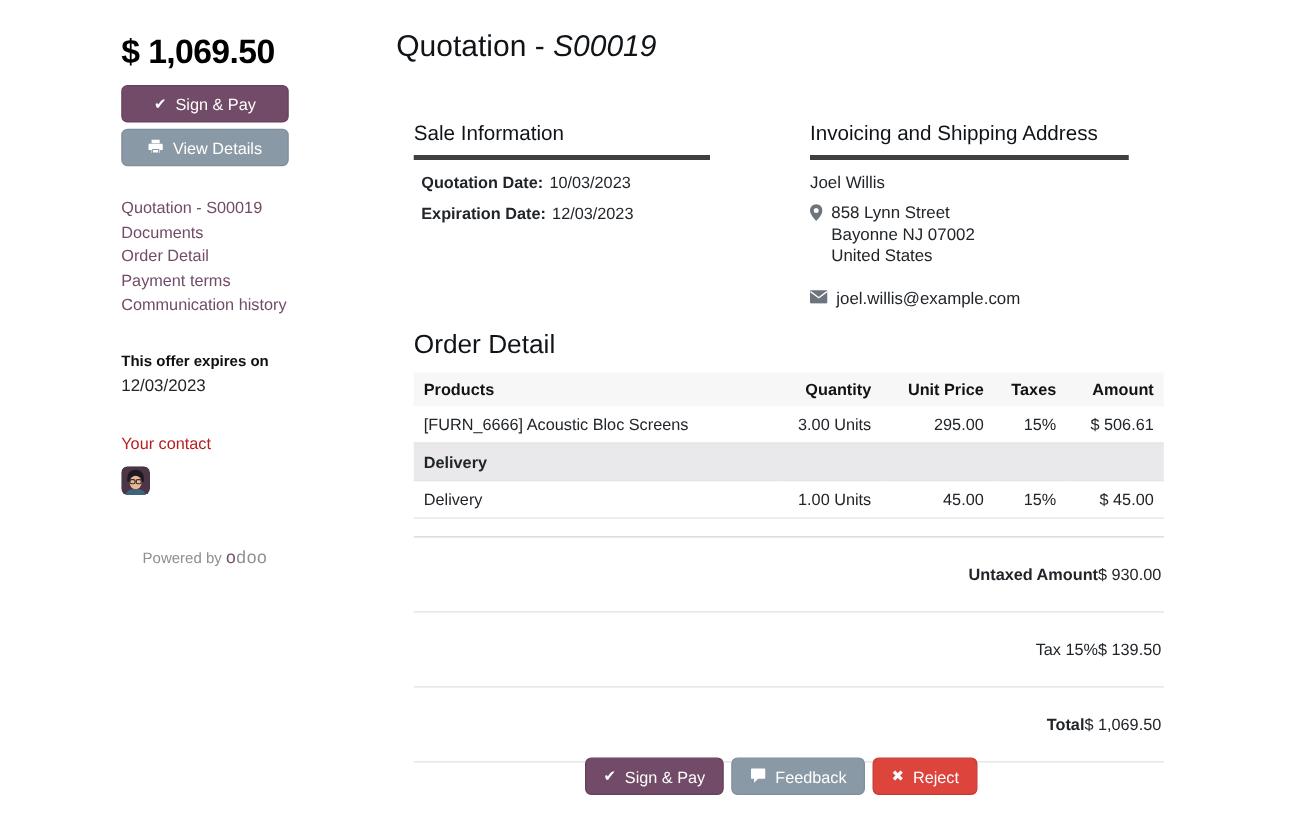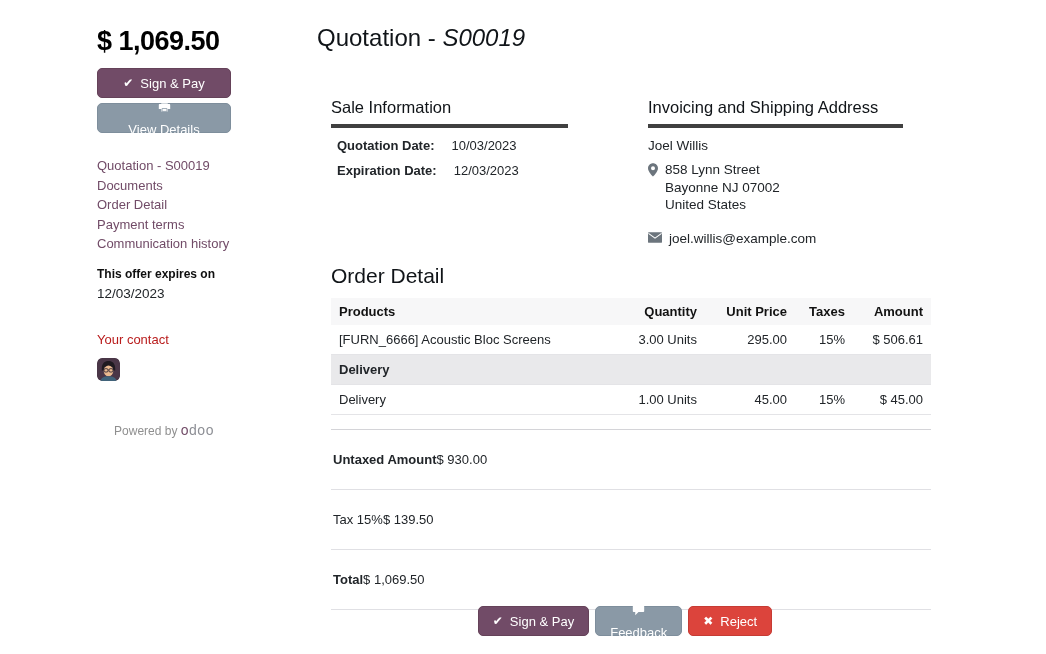--- a/index.html
+++ b/index.html
@@ -10,32 +10,32 @@
   }
   a { text-decoration:none; }
 
   
   .btn {
     display:inline-flex; align-items:center; justify-content:center; gap:7px;
     height:30px; border-radius:5px; color:#fff; font-size:13px; font-weight:500;
     border:1px solid transparent; cursor:pointer; font-family:inherit;
   }
   .btn-primary   { background:#714B67; border-color:#654259; }
-  .btn-secondary { background:#8A99A6; border-color:#7e8e9c;flex-direction:column; }
+  .btn-secondary { background:#8A99A6; border-color:#7e8e9c; }
   .btn-danger    { background:#DC443C; border-color:#c63b34; }
   .btn .glyph { font-size:12px; line-height:1; }
 
   
   .sidebar { position:absolute; left:97px; top:26px; width:134px; }
   .amount-due { font-size:27px; font-weight:700; color:#000; letter-spacing:-0.5px; margin-bottom:11px; }
   .sidebar .btn { width:100%; }
   .sidebar .btn + .btn { margin-top:5px; }
   .side-nav { margin-top:23px; display:flex; flex-direction:column; }
   .side-nav a { color:#714B67; font-size:13px; line-height:19.5px; }
-  .expiry { margin-top:13px; }
+  .expiry { margin-top:28px; }
   .expiry-label { font-size:12px; font-weight:700; color:#0f0f0f; }
   .expiry-date { font-size:13.5px; margin-top:5px; }
   .contact { margin-top:31px; }
   .contact-heading { font-size:13px; color:#b91c1c; }
   .contact-row { display:flex; gap:7px; margin-top:11px; align-items:flex-start; }
   .avatar { width:23px; height:23px; border-radius:5px; flex:0 0 auto; display:block; }
   .contact-name { font-size:15px; line-height:16px; color:#1c1c1c; }
   .send-message { font-size:12px; font-weight:700; color:#714B67; display:inline-block; margin-top:2px; }
   .powered { margin-top:41px; text-align:center; font-size:12px; color:#8f8f8f; white-space:nowrap; }
   .brand { font-weight:400; font-size:14px; letter-spacing:0.5px; }
@@ -48,41 +48,41 @@
   .page-title .num { font-style:italic; }
 
   .info-row { display:flex; margin-top:46px; padding-left:14px; }
   .info-col h2 {
     font-size:16.5px; font-weight:500; color:#101418; margin:0 0 10px 0;
     padding-bottom:7px; border-bottom:4px solid #404040;
   }
   .sale-col { width:237px; margin-right:80px; }
   .addr-col { width:255px; }
   .sale-line { font-size:13px; padding-left:6px; margin-bottom:10px; }
-  .sale-line b { margin-right:17px; }
+  .sale-line b { margin-right:5px; }
   .addr-name { margin-bottom:8px; }
   .addr-line { display:flex; gap:7px; line-height:17.5px; }
   .muted-icon { color:#6c757d; flex:0 0 auto; margin-top:2px; }
   .email-row { display:flex; gap:7px; margin-top:17px; align-items:center; }
 
   .order { margin-top:18px; padding-left:14px; }
   .order h2 { font-size:21px; font-weight:500; color:#101418; margin:0 0 10px 0; }
   table.order-table { width:600px; border-collapse:collapse; font-size:13px; }
   .order-table th {
     background:#f7f7f8; font-weight:700; padding:6px 8px; text-align:right; color:#121212;
   }
   .order-table th:first-child { text-align:left; }
   .order-table td { padding:7px 8px; text-align:right; }
   .order-table td:first-child { text-align:left; }
   .order-table tbody tr { border-bottom:1px solid #e4e4e7; }
   .order-table tr.section-row td { font-weight:700; background:#e9e9eb; }
   .order-table .subtotal-label { font-weight:700; }
 
   .totals { width:600px; margin-top:14px; font-size:13px; border-top:1px solid #d4d4d8; }
-  .totals-row { display:flex; justify-content:flex-start; padding:22px 2px; border-bottom:1px solid #e0e0e4; }
+  .totals-row { display:flex; justify-content:flex-end; padding:22px 2px; border-bottom:1px solid #e0e0e4; }
   .totals-row .t-label.bold { font-weight:700; }
 
   .footer-actions {
     position:absolute; left:317px; top:606px; width:616px;
     display:flex; justify-content:center; gap:6px;
   }
   .footer-actions .btn { padding:0 14px; }
 </style>
 </head>
 <body>

